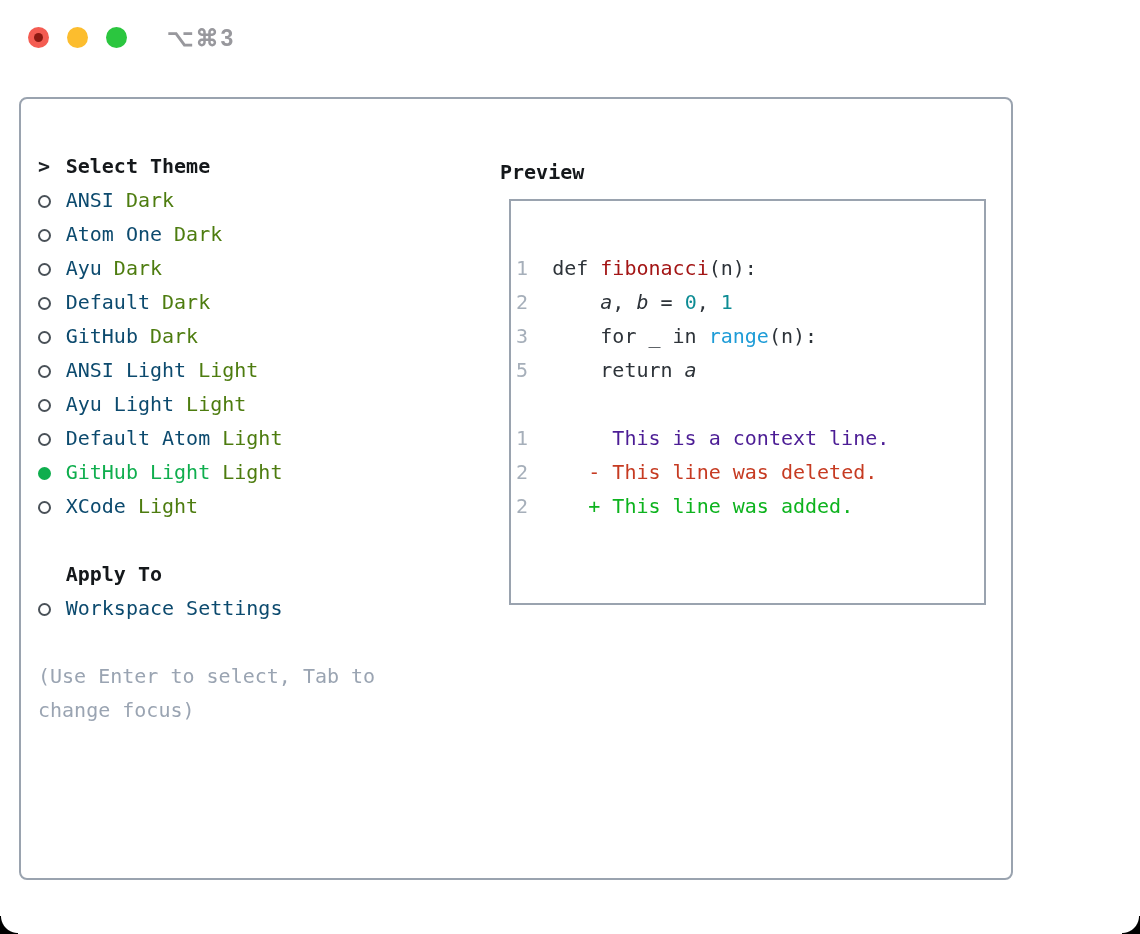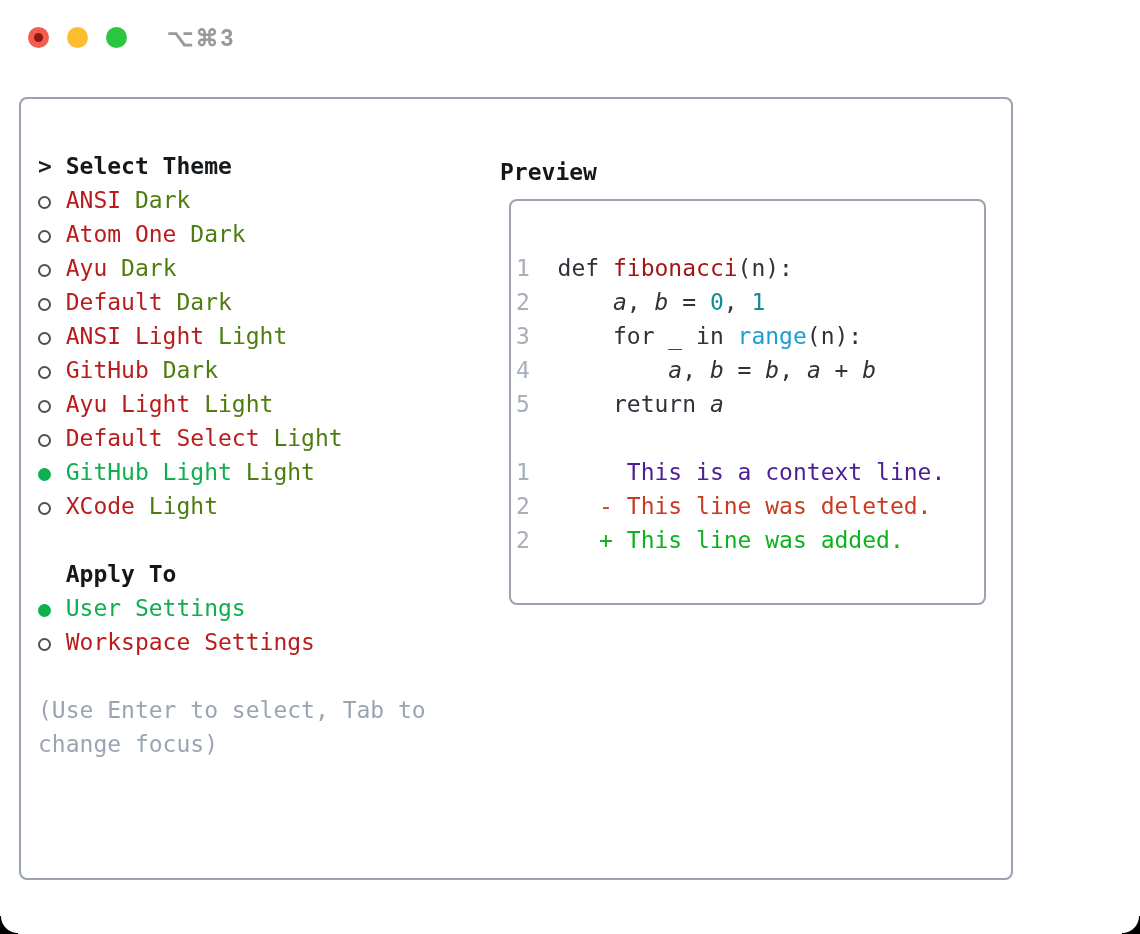--- a/index.html
+++ b/index.html
@@ -7,36 +7,36 @@
   
   .tl{position:absolute;top:27px;width:21px;height:21px;border-radius:50%}
   .tl.red{left:28px;background:var(--traffic-red)}
   .tl.yellow{left:67px;background:var(--traffic-yellow)}
   .tl.green{left:106px;background:var(--traffic-green)}
   .tl-dot{position:absolute;inset:6px;border-radius:50%;background:#8c1a12}
   .shortcut{position:absolute;left:167px;top:25px;font:700 23px "Liberation Sans",sans-serif;color:#98989d;letter-spacing:2px}
   
   .panel{position:absolute;left:19px;top:97px;width:994px;height:783px;box-sizing:border-box;
          border:2px solid var(--border-gray);border-radius:8px;
-         font-family:"DejaVu Sans Mono",monospace;font-size:23px;line-height:34px;color:#3a4047}
+         font-family:"DejaVu Sans Mono",monospace;font-size:20px;line-height:34px;color:#3a4047}
   .row{height:34px;white-space:pre}
   .left-col{position:absolute;left:17px;top:50px}
   .marker{display:inline-block;width:27.7px}
   .arrow{color:#1c2125;font-weight:700}
   .hdr{font-weight:700;color:#15181b}
   .radio{display:inline-block;width:13px;height:13px;box-sizing:border-box;border:2px solid #4a5158;border-radius:50%;vertical-align:-1px}
   .radio.sel{background:var(--green);border-color:var(--green)}
-  .t-name{color:#b91c1c}
+  .t-name{color:#0c4a6e}
   .t-name.sel{color:var(--green)}
   .t-suffix{color:#4d7c0f}
   .hint{color:#9aa4b2}
   
   .preview-header{position:absolute;left:479px;top:56px}
   .preview-box{position:absolute;left:488px;top:100px;width:477px;height:406px;box-sizing:border-box;
-               border:2px solid var(--border-gray);border-radius:8px;padding:50px 0 0 5px;background:#fff}
+               border:2px solid var(--border-gray);border-radius:0;padding:50px 0 0 5px;background:#fff}
   .num{color:#a6afba}
   .c{color:#2d3339}
   .fn{color:var(--fn-red)}
   .v{color:#2d3339;font-style:italic}
   .lit{color:var(--lit-teal)}
   .bi{color:var(--builtin-blue);}
   .ctx{color:#4c1d95}
   .del{color:var(--del-red)}
   .add{color:var(--add-green)}
   
@@ -60,45 +60,43 @@
 
   <div class="panel">
 
     <div class="left-col">
       <div class="row"><span class="marker arrow">&gt;</span><span class="hdr">Select Theme</span></div>
       <div id="theme-list">
           <div class="row"><span class="marker"><span class="radio"></span></span><span class="t-name">ANSI</span> <span class="t-suffix">Dark</span></div>
           <div class="row"><span class="marker"><span class="radio"></span></span><span class="t-name">Atom One</span> <span class="t-suffix">Dark</span></div>
           <div class="row"><span class="marker"><span class="radio"></span></span><span class="t-name">Ayu</span> <span class="t-suffix">Dark</span></div>
           <div class="row"><span class="marker"><span class="radio"></span></span><span class="t-name">Default</span> <span class="t-suffix">Dark</span></div>
+          <div class="row"><span class="marker"><span class="radio"></span></span><span class="t-name">GitHub</span> <span class="t-suffix">Dark</span></div>
           <div class="row"><span class="marker"><span class="radio"></span></span><span class="t-name">ANSI Light</span> <span class="t-suffix">Light</span></div>
-          <div class="row"><span class="marker"><span class="radio"></span></span><span class="t-name">GitHub</span> <span class="t-suffix">Dark</span></div>
           <div class="row"><span class="marker"><span class="radio"></span></span><span class="t-name">Ayu Light</span> <span class="t-suffix">Light</span></div>
-          <div class="row"><span class="marker"><span class="radio"></span></span><span class="t-name">Default Select</span> <span class="t-suffix">Light</span></div>
+          <div class="row"><span class="marker"><span class="radio"></span></span><span class="t-name">Default Atom</span> <span class="t-suffix">Light</span></div>
           <div class="row"><span class="marker"><span class="radio sel"></span></span><span class="t-name sel">GitHub Light</span> <span class="t-suffix">Light</span></div>
           <div class="row"><span class="marker"><span class="radio"></span></span><span class="t-name">XCode</span> <span class="t-suffix">Light</span></div>
         </div>
       <div class="row"></div>
       <div class="row"><span class="marker"></span><span class="hdr">Apply To</span></div>
       <div id="apply-list">
-          <div class="row"><span class="marker"><span class="radio sel"></span></span><span class="t-name sel">User Settings</span></div>
           <div class="row"><span class="marker"><span class="radio"></span></span><span class="t-name">Workspace Settings</span></div>
         </div>
       <div class="row"></div>
       <div class="row hint">(Use Enter to select, Tab to</div>
       <div class="row hint">change focus)</div>
     </div>
 
     <div class="preview-header hdr row">Preview</div>
     <div class="preview-box">
       <div id="code-lines">
           <div class="row"><span class="num">1</span><span class="c">  </span><span class="c">def </span><span class="fn">fibonacci</span><span class="c">(n):</span></div>
           <div class="row"><span class="num">2</span><span class="c">  </span><span class="c">    </span><span class="v">a</span><span class="c">, </span><span class="v">b</span><span class="c"> = </span><span class="lit">0</span><span class="c">, </span><span class="lit">1</span></div>
           <div class="row"><span class="num">3</span><span class="c">  </span><span class="c">    for _ in </span><span class="bi">range</span><span class="c">(n):</span></div>
-          <div class="row"><span class="num">4</span><span class="c">  </span><span class="c">        </span><span class="v">a</span><span class="c">, </span><span class="v">b</span><span class="c"> = </span><span class="v">b</span><span class="c">, </span><span class="v">a</span><span class="c"> + </span><span class="v">b</span></div>
           <div class="row"><span class="num">5</span><span class="c">  </span><span class="c">    return </span><span class="v">a</span></div>
           <div class="row"></div>
           <div class="row"><span class="num">1</span><span class="c">       </span><span class="ctx">This is a context line.</span></div>
           <div class="row"><span class="num">2</span><span class="c">     </span><span class="del">- This line was deleted.</span></div>
           <div class="row"><span class="num">2</span><span class="c">     </span><span class="add">+ This line was added.</span></div>
         </div>
     </div>
 
   </div>
 

